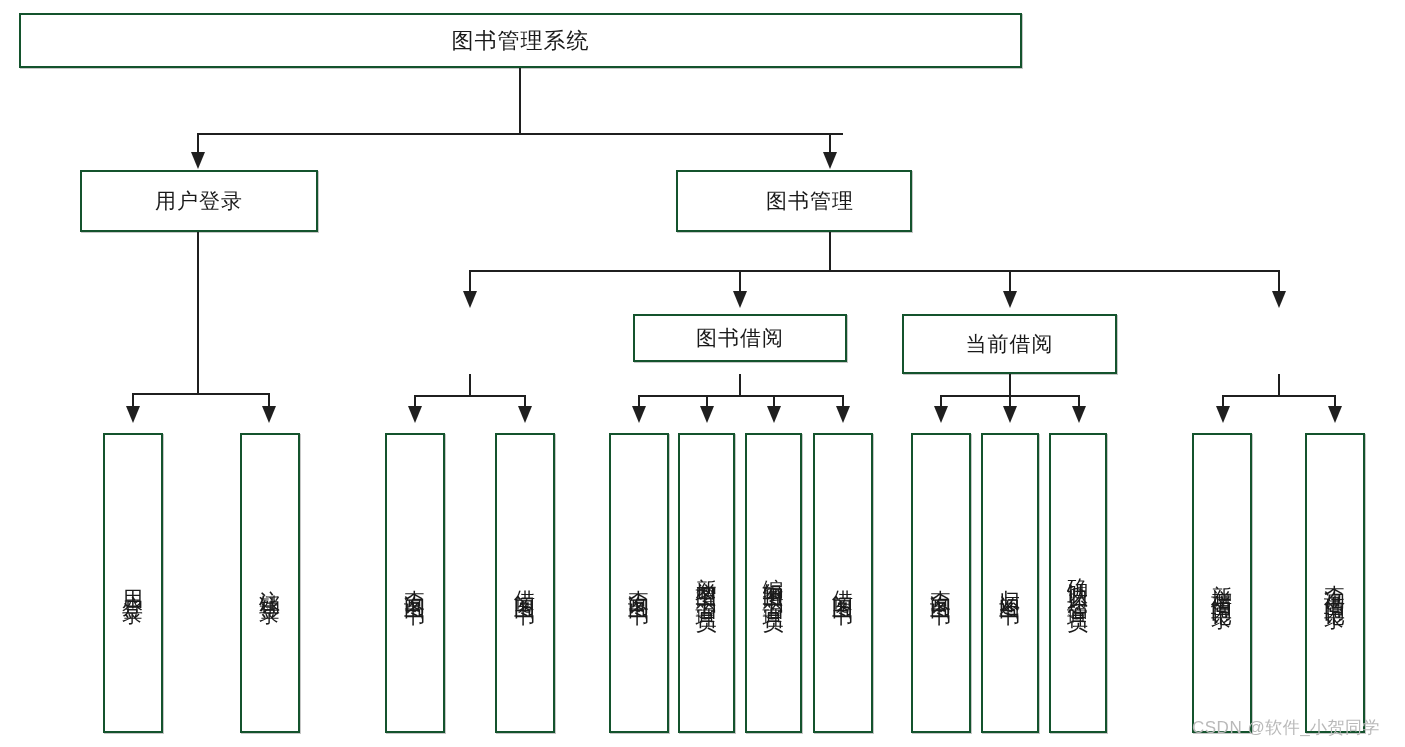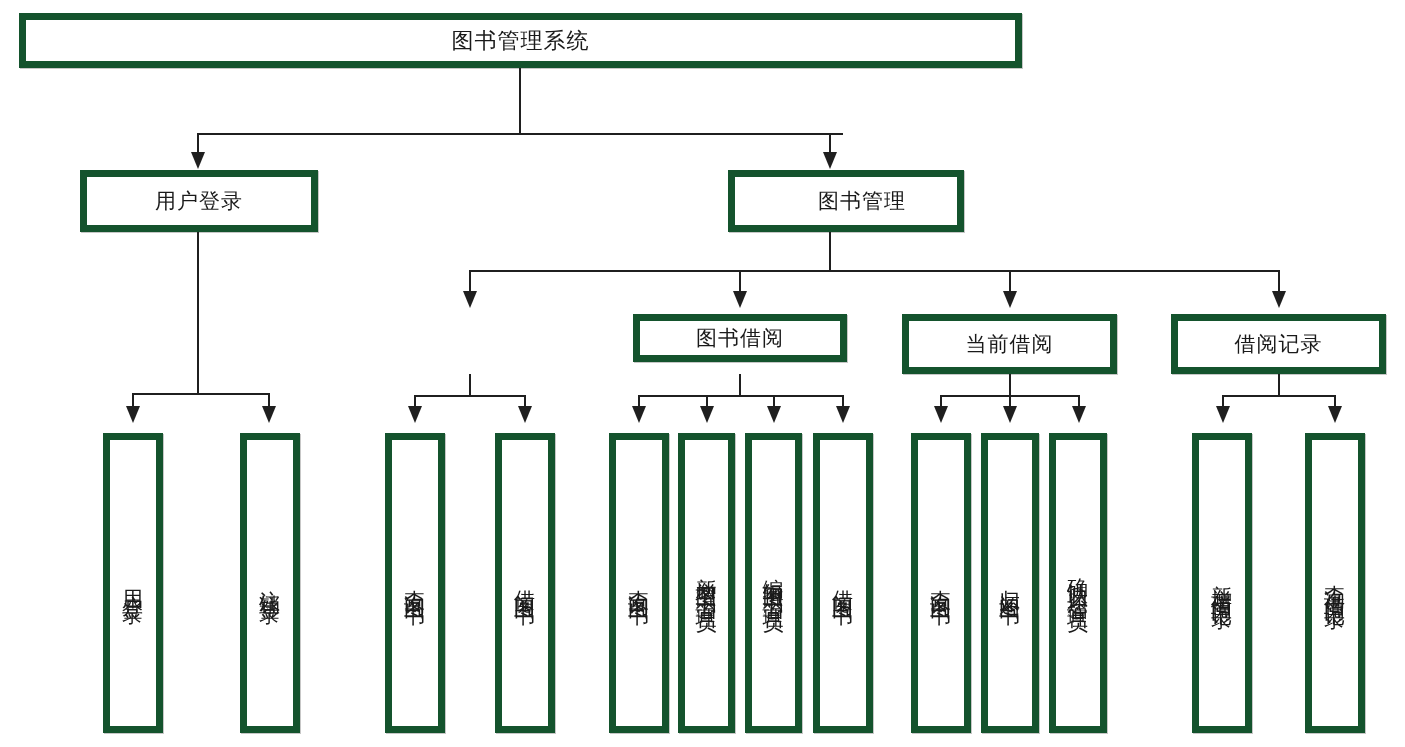--- a/index.html
+++ b/index.html
@@ -10,21 +10,21 @@
   }
   #canvas {
     position: relative;
     width: 1405px;
     height: 747px;
     background: #ffffff;
     overflow: hidden;
   }
   .node {
     position: absolute;
-    border: 7px solid #14532d;
+    border: 2px solid #14532d;
     background: #ffffff;
     display: flex;
     align-items: center;
     justify-content: center;
     color: #1a1a1a;
     box-shadow: 1px 1px 0 rgba(0,0,0,0.22);
   }
   .node-h {
     font-size: 21px;
     letter-spacing: 1px;
@@ -81,21 +81,21 @@
 
   <div class="link link-v" style="left:197px; top:133px; width:2px; height:22px;"></div>
   <div class="arrow" style="left:191px; top:152px;"></div>
   <div class="link link-v" style="left:829px; top:133px; width:2px; height:22px;"></div>
   <div class="arrow" style="left:823px; top:152px;"></div>
 
   <div class="node node-h" style="left:80px; top:170px; width:238px; height:62px;">
     <span>用户登录</span>
   </div>
 
-  <div class="node node-h" style="left:728px; top:170px; width:236px; height:62px;padding-left:32px;">
+  <div class="node node-h" style="left:676px; top:170px; width:236px; height:62px;padding-left:32px;">
     <span>图书管理</span>
   </div>
 
   <div class="link link-v" style="left:197px; top:232px; width:2px; height:162px;"></div>
   <div class="link link-h" style="left:132px; top:393px; width:137px; height:2px;"></div>
   <div class="link link-v" style="left:132px; top:393px; width:2px; height:16px;"></div>
   <div class="arrow" style="left:126px; top:406px;"></div>
   <div class="link link-v" style="left:268px; top:393px; width:2px; height:16px;"></div>
   <div class="arrow" style="left:262px; top:406px;"></div>
 
@@ -109,23 +109,20 @@
   <div class="arrow" style="left:1003px; top:291px;"></div>
   <div class="link link-v" style="left:1278px; top:270px; width:2px; height:24px;"></div>
   <div class="arrow" style="left:1272px; top:291px;"></div>
 
   <div class="node node-h" style="left:633px; top:314px; width:214px; height:48px;">
     <span>图书借阅</span>
   </div>
   <div class="node node-h" style="left:902px; top:314px; width:215px; height:60px;">
     <span>当前借阅</span>
   </div>
-  <div class="node node-h" style="left:1171px; top:314px; width:215px; height:60px;">
-    <span>借阅记录</span>
-  </div>
 
   <div class="link link-v" style="left:469px; top:374px; width:2px; height:22px;"></div>
   <div class="link link-h" style="left:414px; top:395px; width:112px; height:2px;"></div>
   <div class="link link-v" style="left:414px; top:395px; width:2px; height:14px;"></div>
   <div class="arrow" style="left:408px; top:406px;"></div>
   <div class="link link-v" style="left:524px; top:395px; width:2px; height:14px;"></div>
   <div class="arrow" style="left:518px; top:406px;"></div>
 
   <div class="link link-v" style="left:739px; top:374px; width:2px; height:22px;"></div>
   <div class="link link-h" style="left:638px; top:395px; width:206px; height:2px;"></div>
@@ -191,14 +188,15 @@
     <span>确认归还（管理员）</span>
   </div>
 
   <div class="node node-v" style="left:1192px; top:433px; width:60px; height:300px;">
     <span>新增借阅记录</span>
   </div>
   <div class="node node-v" style="left:1305px; top:433px; width:60px; height:300px;">
     <span>查询借阅记录</span>
   </div>
 
+  <div class="watermark" style="left:1192px; top:716px;">CSDN @软件_小贺同学</div>
 
 </div>
 
 </body></html>

